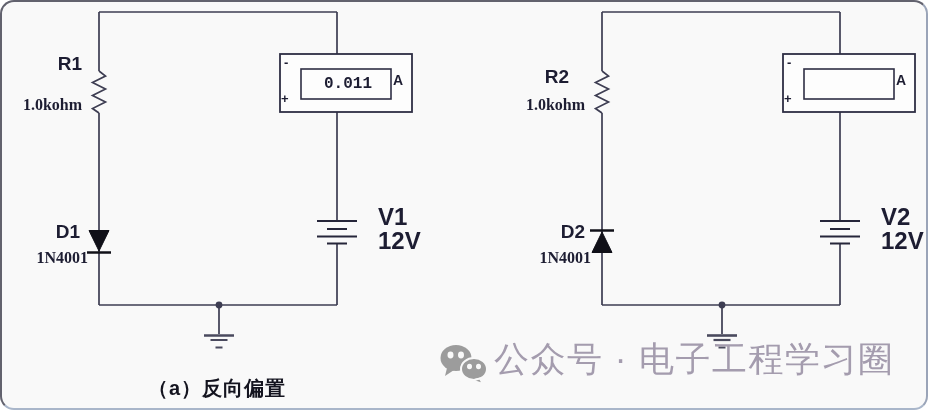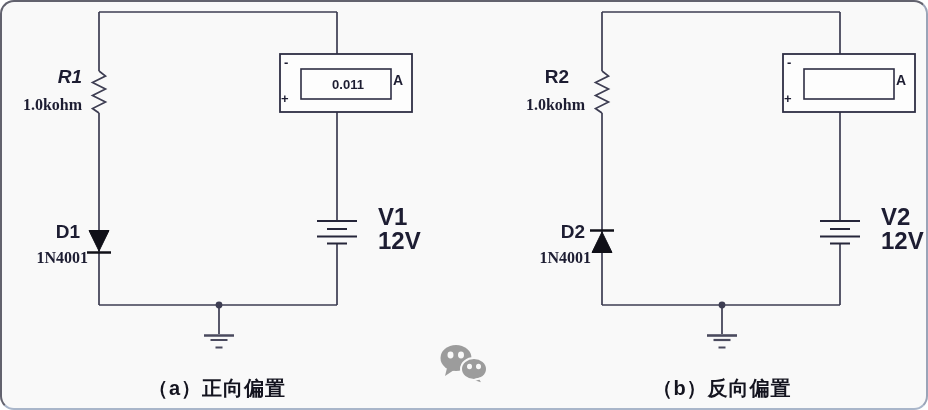--- a/index.html
+++ b/index.html
@@ -22,22 +22,22 @@
     color:#1d1d32;
     font-weight:bold;
     white-space:nowrap;
   }
   .ref{font-size:19px;line-height:20px;}
   .val{font-size:16px;line-height:17px;font-family:Liberation Serif, serif;}
   .src{font-size:24px;line-height:19px;}
   .right{text-align:right;}
   .meter-reading{
     display:flex;align-items:center;justify-content:center;
-    font-size:13px;
-    width:94px;height:30px;
+    font-size:16px;
+    width:94px;height:30px;font-family:Liberation Mono, monospace;
   }
   .meter-unit{font-size:14px;line-height:15px;}
   .meter-sign{font-size:13px;line-height:13px;}
   .caption{
     font-size:20px;line-height:24px;
     color:#14141f;
     text-align:center;
     width:250px;
     letter-spacing:1px;
   }
@@ -87,35 +87,35 @@
 
       <g>
         <circle cx="217" cy="303" r="3.4" fill="#3d3d52"></circle>
         <path d="M217 303 V332" stroke="#3d3d52" stroke-width="1.7"></path>
         <path d="M202 333.5 H232" stroke="#4a4a5e" stroke-width="2.6"></path>
         <path d="M208.5 338 H225.5" stroke="#4a4a5e" stroke-width="2.2"></path>
         <path d="M213.5 345.5 H220.5" stroke="#4a4a5e" stroke-width="2"></path>
       </g>
     </svg>
 
-    <div class="lbl ref right" style="left:22px;top:65px;width:58px;font-style:italic;">R1</div>
+    <div class="lbl ref right" style="left:22px;top:52px;width:58px;">R1</div>
     <div class="lbl val right" style="left:0px;top:94px;width:80px;">1.0kohm</div>
 
     <div class="lbl ref right" style="left:22px;top:220px;width:56px;">D1</div>
     <div class="lbl val right" style="left:0px;top:247px;width:86px;">1N4001</div>
 
     <div class="lbl src" style="left:376px;top:205px;">V1</div>
     <div class="lbl src" style="left:376px;top:229px;">12V</div>
 
     <div class="lbl meter-reading" style="left:299px;top:67px;">0.011</div>
     <div class="lbl meter-unit" style="left:391px;top:71px;">A</div>
     <div class="lbl meter-sign" style="left:282px;top:54px;">-</div>
     <div class="lbl meter-sign" style="left:279px;top:90px;">+</div>
 
-    <div class="lbl caption" style="left:90px;top:374px;">（a）正向偏置</div>
+    <div class="lbl caption" style="left:90px;top:374px;">（a）反向偏置</div>
   </div>
 
   <div class="circuit" style="left:503px;">
     <svg width="425" height="410" viewBox="0 0 425 410">
       <g stroke="#3d3d52" stroke-width="1.7" fill="none">
         <path d="M97 10 H335"></path>
         <path d="M97 10 V69"></path>
         <polyline points="97,69 103.5,74 90.5,80.5 103.5,87 90.5,93.5 103.5,100 90.5,106.5 97,111"></polyline>
         <path d="M97 111 V303"></path>
         <path d="M97 303 H335"></path>
@@ -151,35 +151,35 @@
     <div class="lbl ref right" style="left:24px;top:220px;width:56px;">D2</div>
     <div class="lbl val right" style="left:0px;top:247px;width:86px;">1N4001</div>
 
     <div class="lbl src" style="left:376px;top:205px;text-align:center;">V2</div>
     <div class="lbl src" style="left:376px;top:229px;">12V</div>
 
     <div class="lbl meter-unit" style="left:391px;top:71px;">A</div>
     <div class="lbl meter-sign" style="left:282px;top:54px;">-</div>
     <div class="lbl meter-sign" style="left:279px;top:90px;">+</div>
 
-    <div class="lbl caption" style="left:92px;top:374px;">（b）反向偏置</div>
   </div>
 
   <svg class="wm-icon" width="52" height="42" viewBox="0 0 52 42">
     <g fill="#9c9c9c">
       <ellipse cx="18" cy="15" rx="15.5" ry="13"></ellipse>
       <polygon points="9,25 7,33 16,27"></polygon>
     </g>
     <g fill="#f9f9f9">
       <ellipse cx="12.5" cy="12" rx="3" ry="3.4"></ellipse>
       <ellipse cx="23" cy="12" rx="3" ry="3.4"></ellipse>
     </g>
     <g fill="#9c9c9c" stroke="#f9f9f9" stroke-width="2">
       <ellipse cx="36" cy="26" rx="13" ry="11"></ellipse>
       <polygon points="42,35.5 45,41 34,37.5"></polygon>
     </g>
     <g fill="#f9f9f9">
       <ellipse cx="31.5" cy="23.5" rx="2.5" ry="2.8"></ellipse>
       <ellipse cx="40.5" cy="23.5" rx="2.5" ry="2.8"></ellipse>
     </g>
   </svg>
+  <div class="watermark-text">公众号 · 电子工程学习圈</div>
 
 </div>
 
 </body></html>

